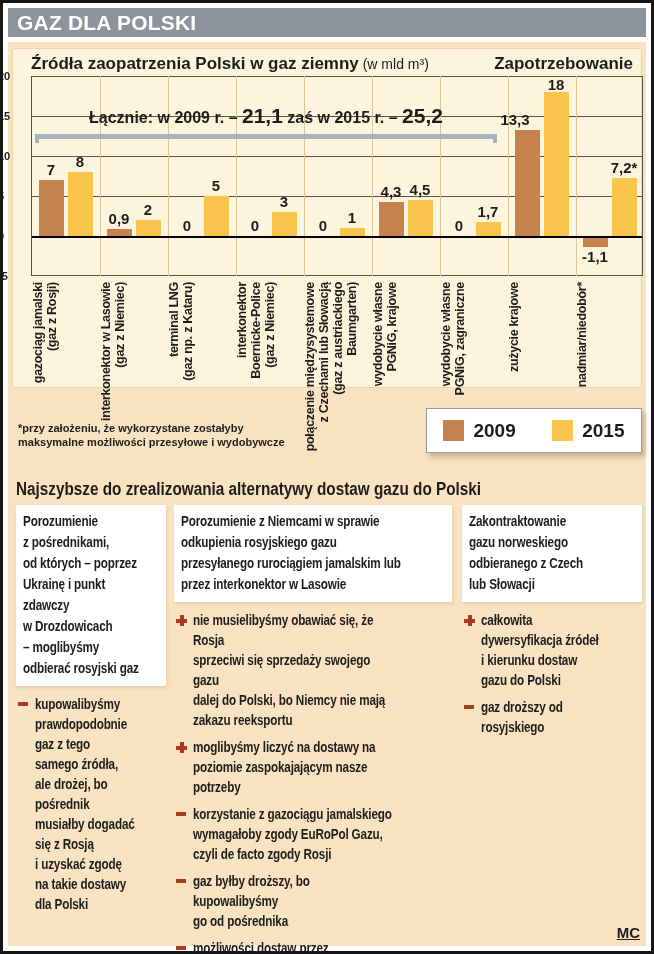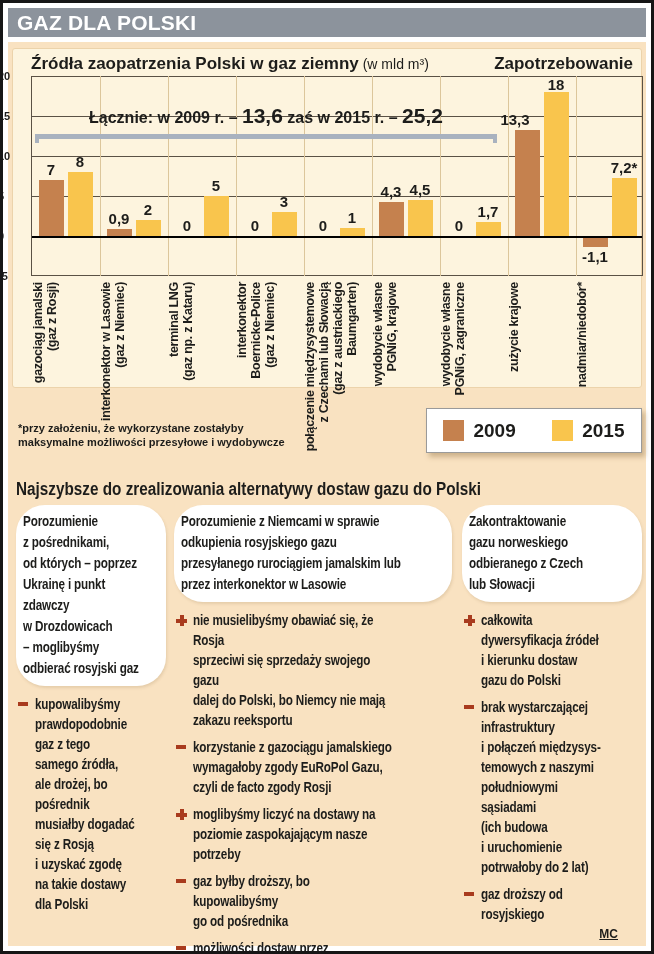--- a/index.html
+++ b/index.html
@@ -44,32 +44,32 @@
   .leg-swatch { width:21px; height:21px; }
   .leg-label { font-size:19px; font-weight:bold; }
 
   
   .alt-title { position:absolute; left:8px; top:437px; font-size:18px; font-weight:bold; white-space:nowrap; transform:scaleX(.85); transform-origin:0 50%; }
   #columns { position:absolute; left:0; top:463px; width:638px; height:441px; }
   .col { position:absolute; top:0; }
   .col.c0 { left:8px;   width:150px; }
   .col.c1 { left:166px; width:278px; }
   .col.c2 { left:454px; width:180px; }
-  .col-heading { background:#fff; padding:5px 7px 8px; box-shadow:1px 2px 3px rgba(120,90,40,.15);border-radius:29px; }
+  .col-heading { background:#fff; padding:5px 7px 8px; box-shadow:1px 2px 3px rgba(120,90,40,.15); }
   .ch-text { display:block; font-size:15px; font-weight:bold; line-height:21px; white-space:pre-line; letter-spacing:-0.2px; width:129%; transform:scaleX(.78); transform-origin:0 0; }
   .bullets { margin-top:8px; display:flex; flex-direction:column; gap:7px; padding:0 0 0 2px; }
   .bullet { display:flex; }
   .marker { flex:0 0 17px; }
   .marker.plus::after { content:""; display:block; width:11px; height:11px; margin-top:5px;
       background: linear-gradient(#a93b1e,#a93b1e) center/11px 4px no-repeat,
                   linear-gradient(#a93b1e,#a93b1e) center/4px 11px no-repeat; }
   .marker.minus::after { content:""; display:block; width:10px; height:4px; margin-top:8px; background:#a93b1e; }
   .b-text { display:block; font-size:15px; font-weight:bold; line-height:20px; white-space:pre-line; letter-spacing:-0.2px; width:129%; transform:scaleX(.78); transform-origin:0 0; }
 
-  .credit { position:absolute; right:28px; bottom:5px; font-size:12px; font-weight:bold;text-decoration:underline; }
+  .credit { position:absolute; right:6px; bottom:5px; font-size:15px; font-weight:bold;text-decoration:underline; }
 </style>
 </head>
 <body>
 
 <div class="header-bar">
   <span>GAZ DLA POLSKI</span>
 </div>
 
 <div class="canvas">
 
@@ -133,21 +133,21 @@
         <div class="bar" style="left: 444px; width: 25px; background: rgb(249, 197, 77); top: 146.4px; height: 13.6px;"></div>
         <div class="vlabel" style="left: 433px; top: 127.4px;">1,7</div>
         <div class="bar" style="left: 512px; width: 25px; background: rgb(249, 197, 77); top: 16px; height: 144px;"></div>
         <div class="vlabel" style="left: 501px; top: 0px;">18</div>
         <div class="bar" style="left: 580px; width: 25px; background: rgb(249, 197, 77); top: 102.4px; height: 57.6px;"></div>
         <div class="vlabel" style="left: 569px; top: 83.4px;">7,2*</div>
       </div>
 
     <div class="bracket"></div>
     <div class="bracket-label">
-      <span>Łącznie: w 2009 r. – </span><span class="big">13,6</span><span> zaś w 2015 r. – </span><span class="big">25,2</span>
+      <span>Łącznie: w 2009 r. – </span><span class="big">21,1</span><span> zaś w 2015 r. – </span><span class="big">25,2</span>
     </div>
 
     <div id="xlabels">
         <div class="xl" style="left: 0px;">
           <div class="xli">gazociąg jamalski
 (gaz z Rosji)</div>
         </div>
         <div class="xl" style="left: 68px;">
           <div class="xli">interkonektor w Lasowie
 (gaz z Niemiec)</div>
@@ -237,30 +237,30 @@
         </div>
         <div class="bullets">
           <div class="bullet">
             <div class="marker plus"></div>
             <div class="b-text">nie musielibyśmy obawiać się, że Rosja
 sprzeciwi się sprzedaży swojego gazu
 dalej do Polski, bo Niemcy nie mają
 zakazu reeksportu</div>
           </div>
           <div class="bullet">
-            <div class="marker minus"></div>
-            <div class="b-text">korzystanie z gazociągu jamalskiego
-wymagałoby zgody EuRoPol Gazu,
-czyli de facto zgody Rosji</div>
-          </div>
-          <div class="bullet">
             <div class="marker plus"></div>
             <div class="b-text">moglibyśmy liczyć na dostawy na
 poziomie zaspokajającym nasze
 potrzeby</div>
+          </div>
+          <div class="bullet">
+            <div class="marker minus"></div>
+            <div class="b-text">korzystanie z gazociągu jamalskiego
+wymagałoby zgody EuRoPol Gazu,
+czyli de facto zgody Rosji</div>
           </div>
           <div class="bullet">
             <div class="marker minus"></div>
             <div class="b-text">gaz byłby droższy, bo kupowalibyśmy
 go od pośrednika</div>
           </div>
           <div class="bullet">
             <div class="marker minus"></div>
             <div class="b-text">możliwości dostaw przez interkonektor
 w Lasowie są ograniczone do około
@@ -278,32 +278,20 @@
         <div class="bullets">
           <div class="bullet">
             <div class="marker plus"></div>
             <div class="b-text">całkowita
 dywersyfikacja źródeł
 i kierunku dostaw
 gazu do Polski</div>
           </div>
           <div class="bullet">
             <div class="marker minus"></div>
-            <div class="b-text">brak wystarczającej
-infrastruktury
-i połączeń międzysys-
-temowych z naszymi
-południowymi
-sąsiadami
-(ich budowa
-i uruchomienie
-potrwałoby do 2 lat)</div>
-          </div>
-          <div class="bullet">
-            <div class="marker minus"></div>
             <div class="b-text">gaz droższy od
 rosyjskiego</div>
           </div>
         </div>
       </div>
     </div>
 
   <div class="credit">MC</div>
 </div>
 

